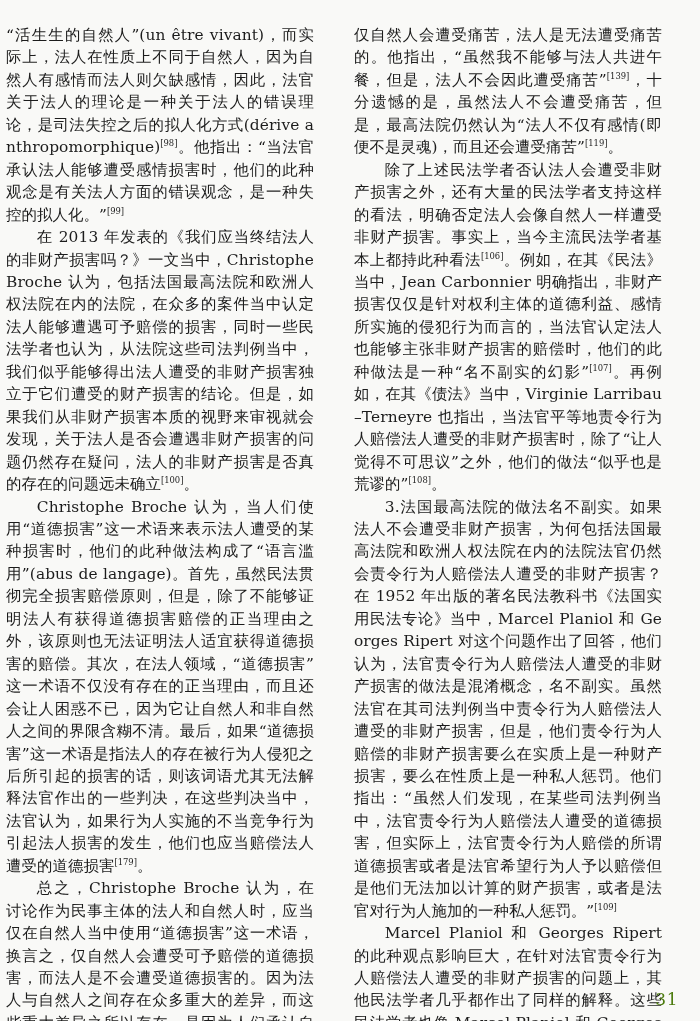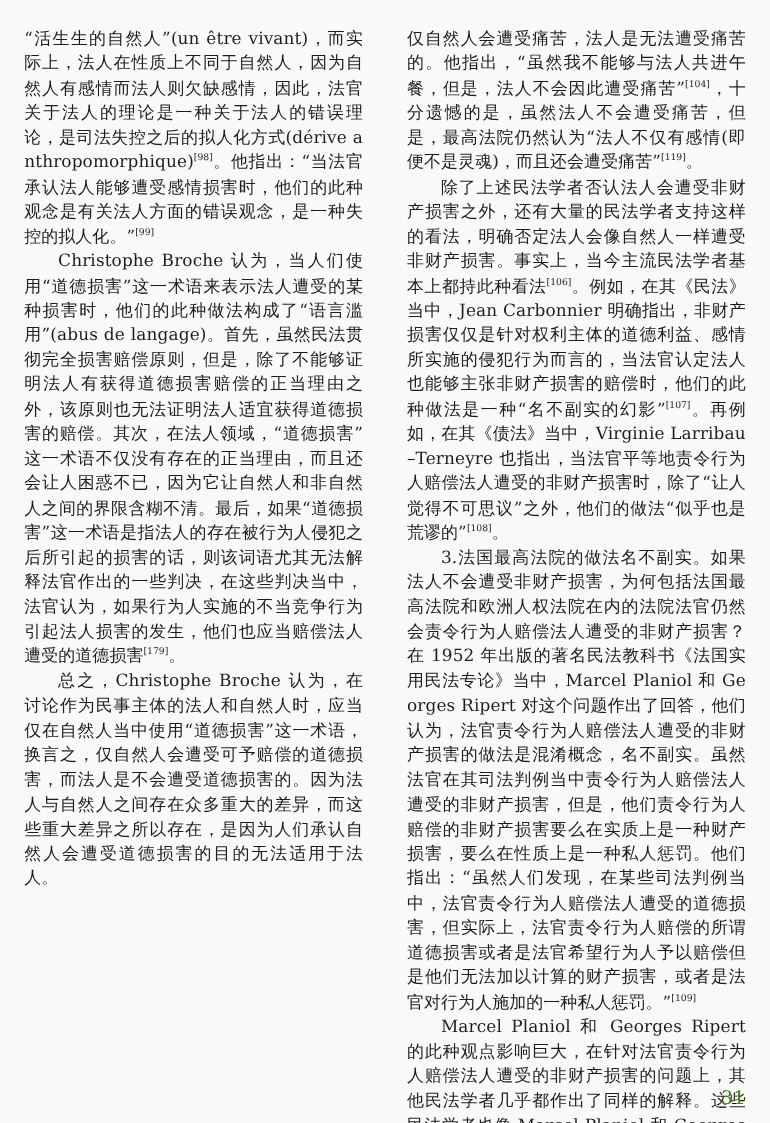--- a/index.html
+++ b/index.html
@@ -14,21 +14,21 @@
     height: 1021px;
     background: #f9f9f7;
     overflow: hidden;
     font-family: "DejaVu Serif", "Liberation Serif", serif;
     color: #1a1a1a;
     box-sizing: border-box;
   }
   .columns {
     position: absolute;
     top: 24px;
-    left: 22px;
+    left: 6px;
     width: 656px;
     height: 960px;
     display: flex;
     flex-direction: row;
     justify-content: space-between;
     align-items: flex-start;
   }
   .col {
     width: 308px;
     box-sizing: border-box;
@@ -77,27 +77,28 @@
 </style>
 </head>
 <body>
 
 <div class="page">
 
   <div class="columns">
 
     <div class="col">
       <p class="cont endpara">“活生生的自然人”(un être vivant)，而实际上，法人在性质上不同于自然人，因为自然人有感情而法人则欠缺感情，因此，法官关于法人的理论是一种关于法人的错误理论，是司法失控之后的拟人化方式(dérive anthropomorphique)<sup class="fn">[98]</sup>。他指出：“当法官承认法人能够遭受感情损害时，他们的此种观念是有关法人方面的错误观念，是一种失控的拟人化。”<sup class="fn">[99]</sup></p>
+      <p class="indent endpara">在 2013 年发表的《我们应当终结法人的非财产损害吗？》一文当中，Christophe Broche 认为，包括法国最高法院和欧洲人权法院在内的法院，在众多的案件当中认定法人能够遭遇可予赔偿的损害，同时一些民法学者也认为，从法院这些司法判例当中，我们似乎能够得出法人遭受的非财产损害独立于它们遭受的财产损害的结论。但是，如果我们从非财产损害本质的视野来审视就会发现，关于法人是否会遭遇非财产损害的问题仍然存在疑问，法人的非财产损害是否真的存在的问题远未确立<sup class="fn">[100]</sup>。</p>
       <p class="indent endpara">Christophe Broche 认为，当人们使用“道德损害”这一术语来表示法人遭受的某种损害时，他们的此种做法构成了“语言滥用”(abus de langage)。首先，虽然民法贯彻完全损害赔偿原则，但是，除了不能够证明法人有获得道德损害赔偿的正当理由之外，该原则也无法证明法人适宜获得道德损害的赔偿。其次，在法人领域，“道德损害”这一术语不仅没有存在的正当理由，而且还会让人困惑不已，因为它让自然人和非自然人之间的界限含糊不清。最后，如果“道德损害”这一术语是指法人的存在被行为人侵犯之后所引起的损害的话，则该词语尤其无法解释法官作出的一些判决，在这些判决当中，法官认为，如果行为人实施的不当竞争行为引起法人损害的发生，他们也应当赔偿法人遭受的道德损害<sup class="fn">[179]</sup>。</p>
       <p class="indent endpara">总之，Christophe Broche 认为，在讨论作为民事主体的法人和自然人时，应当仅在自然人当中使用“道德损害”这一术语，换言之，仅自然人会遭受可予赔偿的道德损害，而法人是不会遭受道德损害的。因为法人与自然人之间存在众多重大的差异，而这些重大差异之所以存在，是因为人们承认自然人会遭受道德损害的目的无法适用于法人。</p>
 
     </div>
 
     <div class="col">
-      <p class="cont endpara">仅自然人会遭受痛苦，法人是无法遭受痛苦的。他指出，“虽然我不能够与法人共进午餐，但是，法人不会因此遭受痛苦”<sup class="fn">[104]</sup>，十分遗憾的是，虽然法人不会遭受痛苦，但是，最高法院仍然认为“法人不仅有感情(即便不是灵魂)，而且还会遭受痛苦”<sup class="fn">[119]</sup>。</p>
+      <p class="cont endpara">仅自然人会遭受痛苦，法人是无法遭受痛苦的。他指出，“虽然我不能够与法人共进午餐，但是，法人不会因此遭受痛苦”<sup class="fn">[139]</sup>，十分遗憾的是，虽然法人不会遭受痛苦，但是，最高法院仍然认为“法人不仅有感情(即便不是灵魂)，而且还会遭受痛苦”<sup class="fn">[119]</sup>。</p>
       <p class="indent endpara">除了上述民法学者否认法人会遭受非财产损害之外，还有大量的民法学者支持这样的看法，明确否定法人会像自然人一样遭受非财产损害。事实上，当今主流民法学者基本上都持此种看法<sup class="fn">[106]</sup>。例如，在其《民法》当中，Jean Carbonnier 明确指出，非财产损害仅仅是针对权利主体的道德利益、感情所实施的侵犯行为而言的，当法官认定法人也能够主张非财产损害的赔偿时，他们的此种做法是一种“名不副实的幻影”<sup class="fn">[107]</sup>。再例如，在其《债法》当中，Virginie Larribau–Terneyre 也指出，当法官平等地责令行为人赔偿法人遭受的非财产损害时，除了“让人觉得不可思议”之外，他们的做法“似乎也是荒谬的”<sup class="fn">[108]</sup>。</p>
       <p class="indent endpara">3.法国最高法院的做法名不副实。如果法人不会遭受非财产损害，为何包括法国最高法院和欧洲人权法院在内的法院法官仍然会责令行为人赔偿法人遭受的非财产损害？在 1952 年出版的著名民法教科书《法国实用民法专论》当中，Marcel Planiol 和 Georges Ripert 对这个问题作出了回答，他们认为，法官责令行为人赔偿法人遭受的非财产损害的做法是混淆概念，名不副实。虽然法官在其司法判例当中责令行为人赔偿法人遭受的非财产损害，但是，他们责令行为人赔偿的非财产损害要么在实质上是一种财产损害，要么在性质上是一种私人惩罚。他们指出：“虽然人们发现，在某些司法判例当中，法官责令行为人赔偿法人遭受的道德损害，但实际上，法官责令行为人赔偿的所谓道德损害或者是法官希望行为人予以赔偿但是他们无法加以计算的财产损害，或者是法官对行为人施加的一种私人惩罚。”<sup class="fn">[109]</sup></p>
       <p class="indent">Marcel Planiol 和 Georges Ripert 的此种观点影响巨大，在针对法官责令行为人赔偿法人遭受的非财产损害的问题上，其他民法学者几乎都作出了同样的解释。这些民法学者也像 Marcel Planiol 和 Georges Ripert 一样，认为法官责令行为人赔偿的所谓非财产损害在性质上其实是一种财产损害，不是真正的非财产损害。例如，Yves Guyon 就采取这样的看法，他认为，当行为人侵犯公司法人的名称权、名誉权或者其他人格权时，虽然法官认为公司能够因此获得非财产损害的赔偿，但是，公司所获得的非财产损害赔偿在性质上仅仅是一种财产损害，即公司顾客名单损害的赔偿，他指出：“当行为人侵犯公司的名称、名誉或者其他人格时，公司遭受的损害几乎都是财产方面的损害，因为公司在面</p>
     </div>
 
   </div>
 
   <div class="page-number">31</div>
 
 </div>

